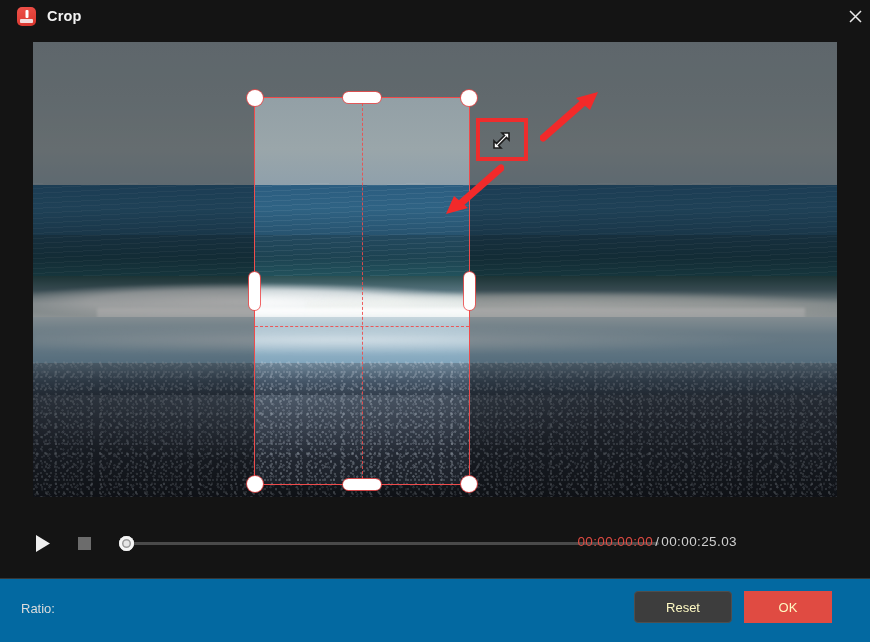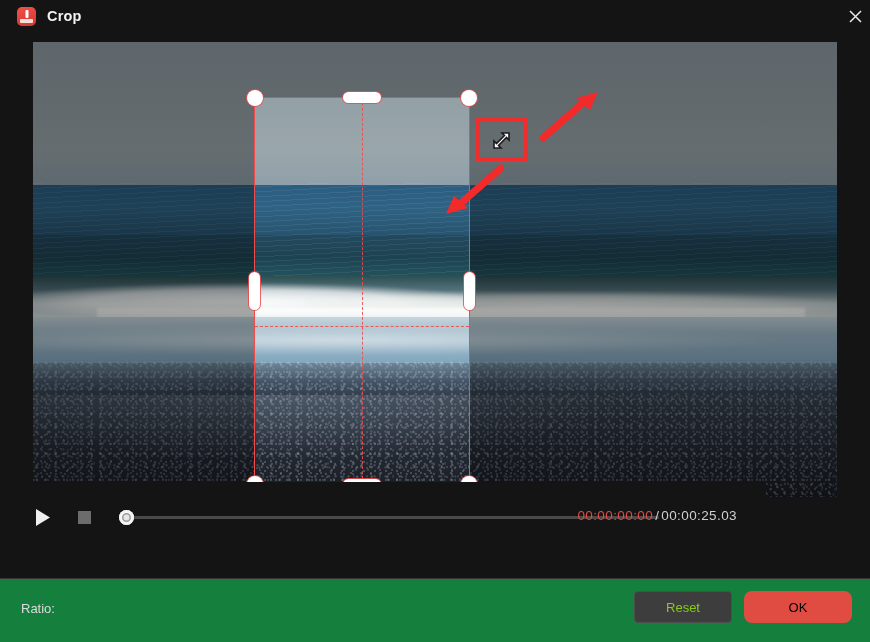--- a/index.html
+++ b/index.html
@@ -207,21 +207,21 @@
   }
 
   
   .anno-arrow { position: absolute; pointer-events: none; }
   #arrow-top-right { left: 540px; top: 58px; width: 62px; height: 52px; }
   #arrow-into-box  { left: 442px; top: 132px; width: 62px; height: 52px; }
 
   
   #transport {
     position: absolute;
-    left: 0; top: 482px;
+    left: 0; top: 508px;
     width: 766px; height: 68px;
     background: #141414;
   }
   #play-btn {
     position: absolute; left: 30px; top: 23px;
     width: 24px; height: 24px;
     display: flex; align-items: center; justify-content: center;
     cursor: pointer;
   }
   #stop-btn {
@@ -253,21 +253,21 @@
   }
   #timecode .cur { color: #e04b42; }
   #timecode .sep { color: #cfcfcf; padding: 0 2px; }
   #timecode .tot { color: #cfcfcf; }
 
   
   #bottombar {
     position: absolute;
     left: 0; top: 578px;
     width: 870px; height: 64px;
-    background: #15803d;
+    background: #0369a1;
     border-top: 1px solid #363636;
   }
   #ratio-label {
     position: absolute; left: 21px; top: 22px;
     font-size: 13px; color: #dcdcdc;
   }
   #ratio-select {
     position: absolute; left: 66px; top: 14px;
     width: 148px; height: 33px;
     background: #3c3c3c;
@@ -281,32 +281,32 @@
   }
   #ratio-chevron {
     position: absolute; right: 12px; top: 12px;
   }
   #reset-btn {
     position: absolute; left: 634px; top: 591px;
     width: 98px; height: 32px;
     background: #3d3d3d;
     border: 1px solid #4e4e4e;
     border-radius: 4px;
-    color: #84cc16;
+    color: #fef9c3;
     font-size: 13px;
     font-family: "Liberation Sans", sans-serif;
     cursor: pointer;
   }
   #ok-btn {
     position: absolute; left: 744px; top: 591px;
-    width: 108px; height: 32px;
+    width: 88px; height: 32px;
     background: #e04b42;
     border: none;
-    border-radius: 8px;
-    color: #000000;
+    border-radius: 0;
+    color: #fef9c3;
     font-size: 13px;
     font-family: "Liberation Sans", sans-serif;
     cursor: pointer;
   }
 </style>
 </head>
 <body>
 
 <div id="titlebar">
   <div id="app-icon">

